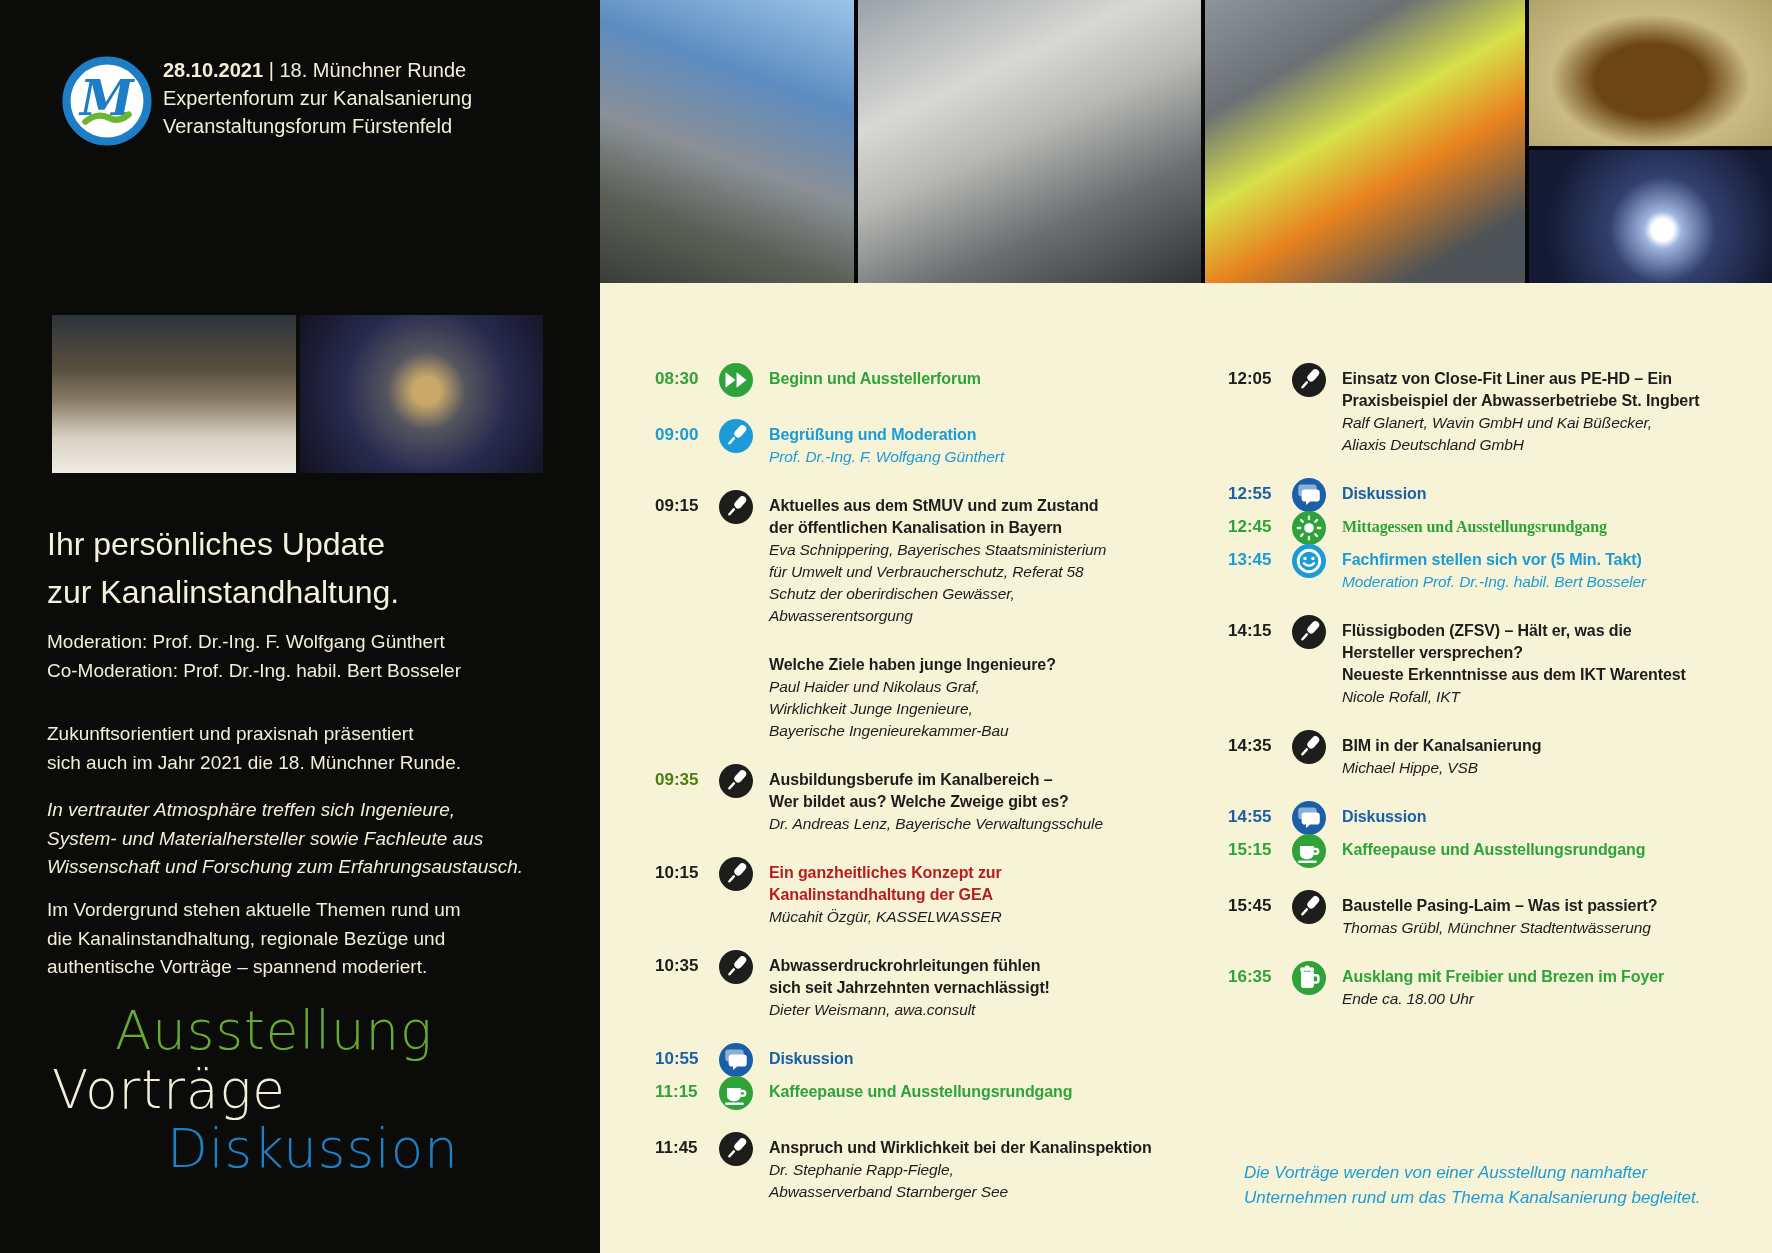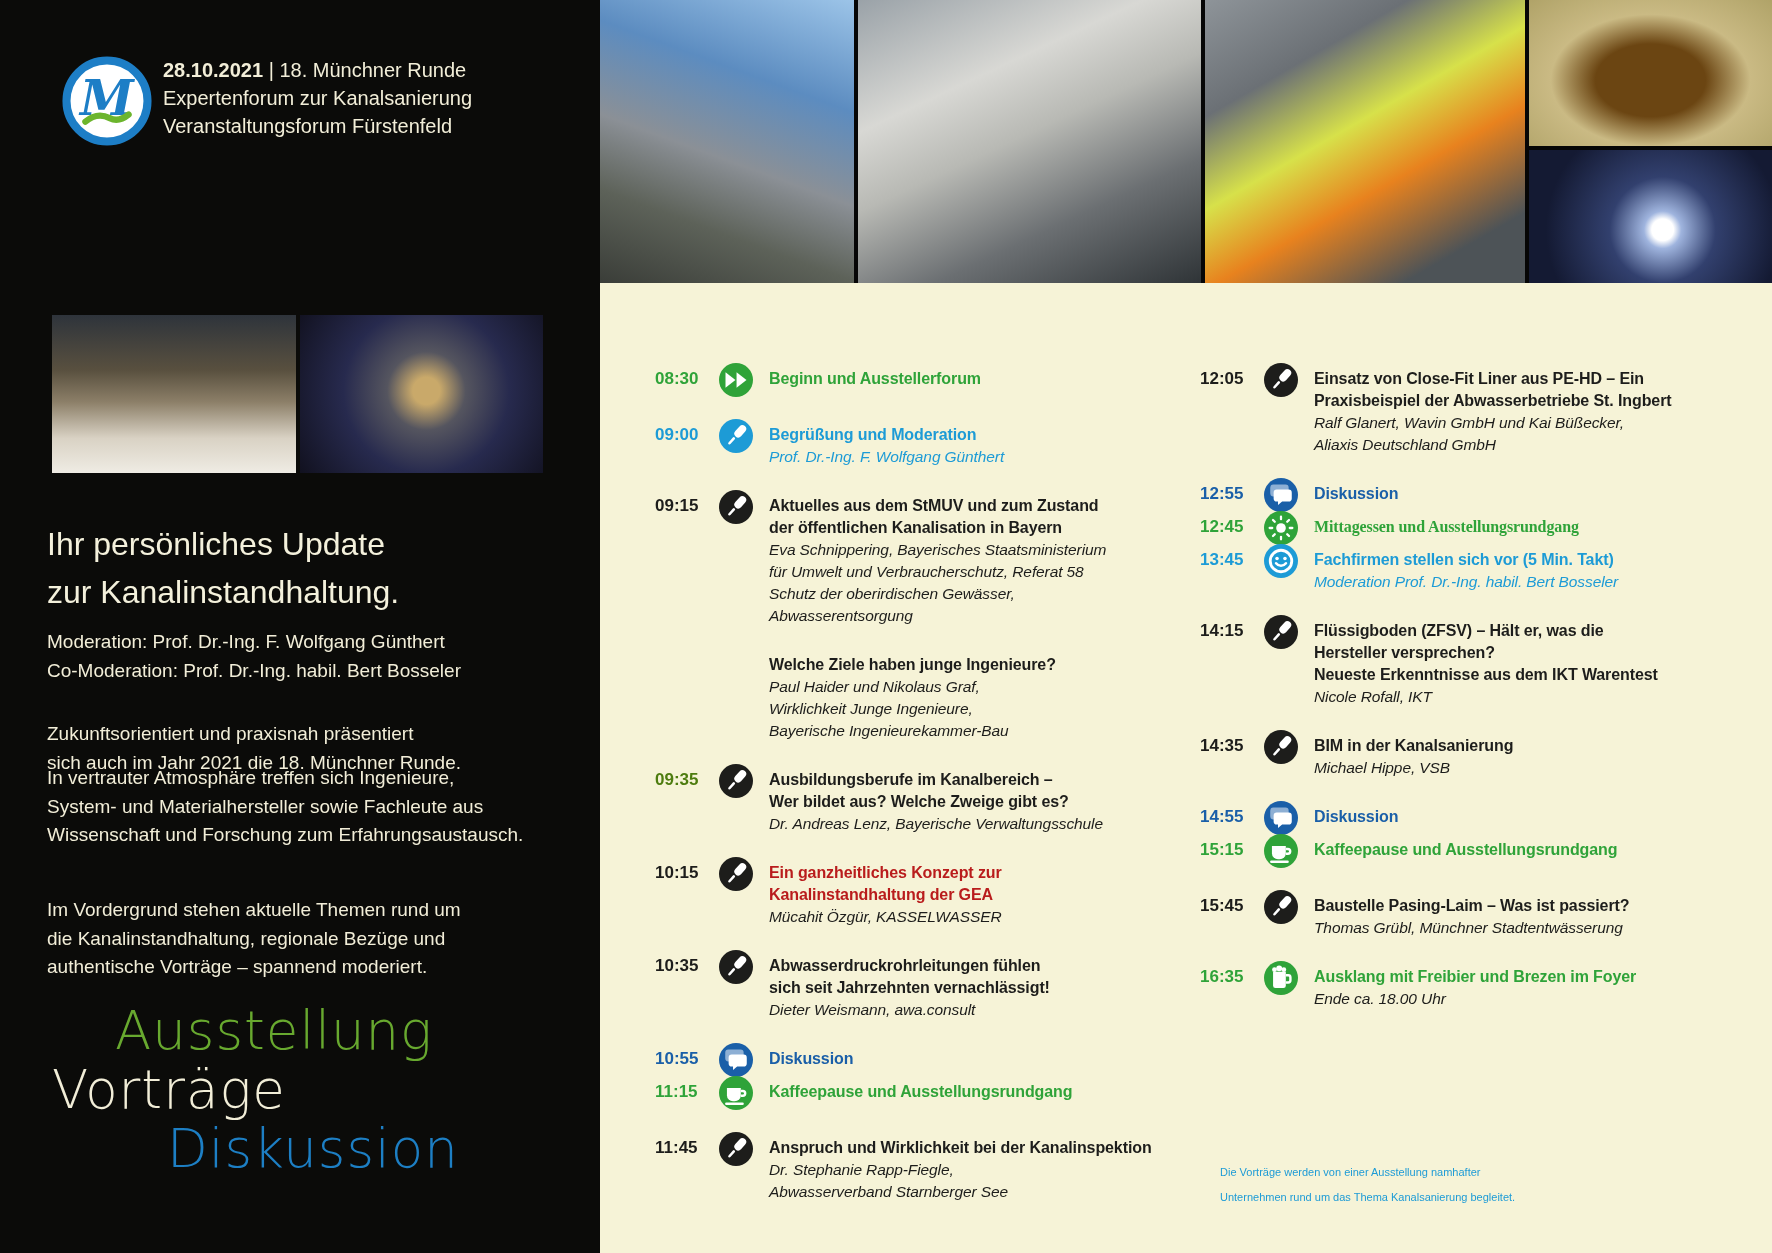--- a/index.html
+++ b/index.html
@@ -15,21 +15,21 @@
      linear-gradient(180deg,#2e343b 0%,#59503f 35%,#8c7f68 55%,#d9d2c4 78%,#efece4 100%);}
   #side-photo-2{left:300px;width:243px;background:
      radial-gradient(circle at 52% 48%,#c9a96a 0 9%,#55555f 26%,#272a4e 55%,#11111f 100%);}
   .ph{position:absolute;}
   #side-headline{position:absolute;left:47px;top:520px;width:520px;color:#f4f1dc;
      font-size:32px;line-height:48px;white-space:pre-line;font-weight:normal;}
   .side-block{position:absolute;left:47px;width:520px;color:#f2eed8;font-size:19px;
      line-height:28.5px;white-space:pre-line;}
   #side-moderation{top:628px;}
   #side-para-1{top:720px;}
-  #side-para-2{top:764px;}
+  #side-para-2{top:796px;font-style:italic;}
   #side-para-3{top:896px;}
   .bigword{position:absolute;font-size:53px;line-height:56px;font-weight:100;
      font-family:"DejaVu Sans","Liberation Sans",sans-serif;letter-spacing:1px;}
   #bigword-0{left:115px;top:1003px;}
   #bigword-1{left:52px;top:1062px;}
   #bigword-2{left:167px;top:1121px;}
   
   #photo-strip{position:absolute;left:600px;top:0;width:1172px;height:283px;background:#060606;}
   #strip-photo-1{left:0;top:0;width:254px;height:283px;background:
      linear-gradient(200deg,#9cc4e8 0%,#5c8cc0 30%,#8b9096 55%,#5d6259 75%,#3a3d38 100%);}
@@ -38,31 +38,31 @@
   #strip-photo-3{left:605px;top:0;width:320px;height:283px;background:
      linear-gradient(150deg,#8e9499 0%,#6b7075 25%,#d7e14a 45%,#e8821e 62%,#4d5357 85%);}
   #strip-photo-4{left:929px;top:0;width:243px;height:146px;background:
      radial-gradient(ellipse at 50% 55%,#6b4512 0 32%,#caba84 58%,#b0a368 100%);}
   #strip-photo-5{left:929px;top:150px;width:243px;height:133px;background:
      radial-gradient(circle at 55% 60%,#ffffff 0 7%,#9fb4de 12%,#32406e 34%,#141a33 75%);}
   
   #content{position:absolute;left:600px;top:283px;width:1172px;height:970px;background:#f6f3d7;}
   .sched-col{position:absolute;top:85px;}
   #col-left{left:55px;width:560px;}
-  #col-right{left:600px;width:540px;}
+  #col-right{left:628px;width:540px;}
   .entry{display:grid;grid-template-columns:48px 34px auto;column-gap:16px;margin-top:27px;}
   .entry.tight{margin-top:4px;}
   .entry:first-child{margin-top:0;}
   .time{font-size:17px;font-weight:bold;line-height:22px;}
   .icon-circle{width:34px;height:34px;border-radius:50%;margin-top:-5px;}
   .icon-circle svg{width:34px;height:34px;display:block;}
   .texts{padding-top:0;}
   .title{font-size:16px;font-weight:bold;line-height:22px;white-space:pre-line;letter-spacing:-0.1px;}
   .speaker{font-size:15.5px;font-style:italic;line-height:22px;white-space:pre-line;letter-spacing:-0.1px;}
-  #note{position:absolute;left:620px;top:877px;width:520px;font-size:11px;
+  #note{position:absolute;left:644px;top:877px;width:520px;font-size:17px;font-style:italic;
      line-height:25px;white-space:pre-line;}
 </style>
 </head>
 <body>
 
 <div id="page">
 
   <div id="sidebar">
     <div id="logo">
       <svg viewBox="0 0 100 100">

